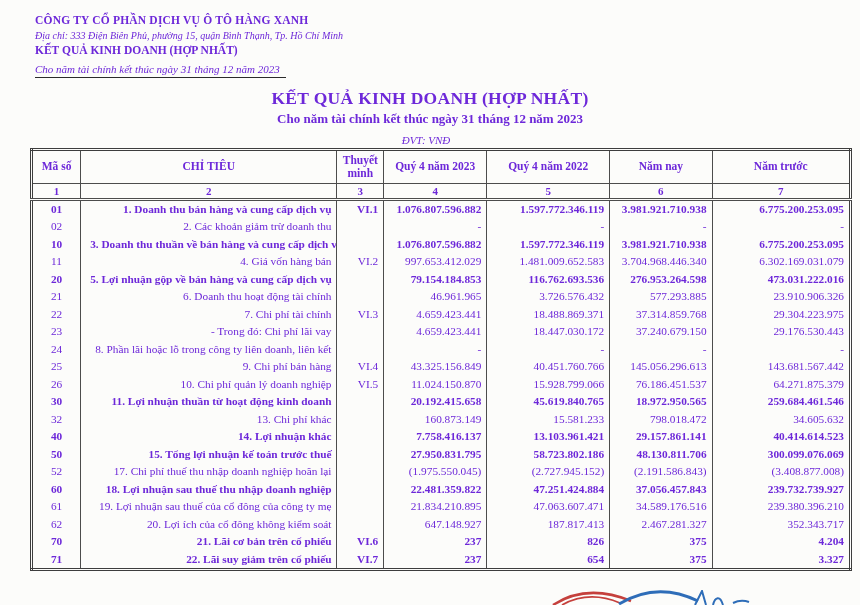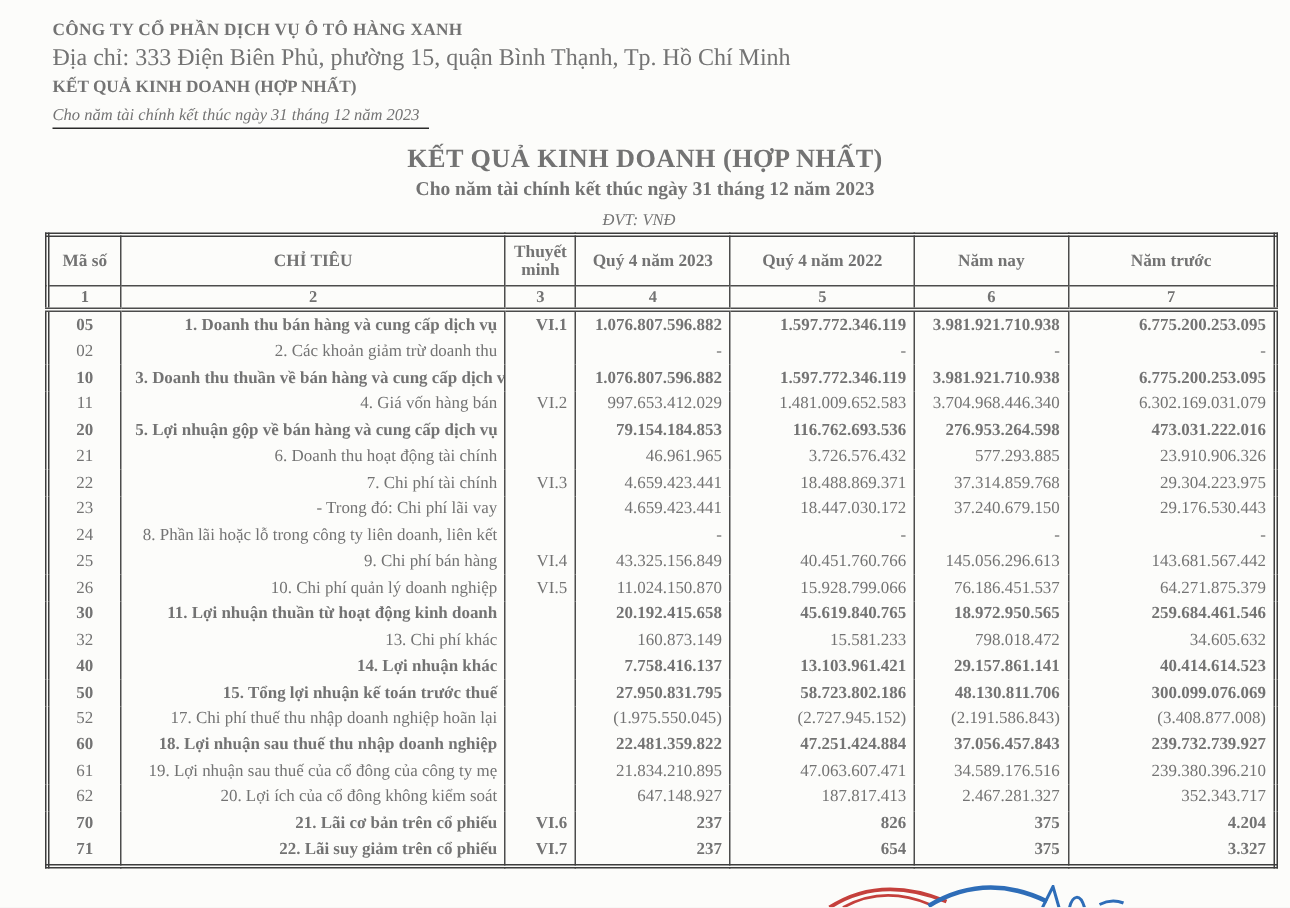--- a/index.html
+++ b/index.html
@@ -3,26 +3,26 @@
 <meta charset="utf-8">
 <style>
   html,body{margin:0;padding:0;}
   body{
     width:860px;height:605px;overflow:hidden;
     background:#e9e9e9;
     font-family:"Liberation Serif","DejaVu Serif",serif;
   }
   .page{
     position:relative;width:860px;height:605px;overflow:hidden;
-    background:#fcfcfa;color:#737373;
+    background:#fcfcfa;color:#6d28d9;
   }
   
   .letterhead{padding:13px 0 0 35px;line-height:1.3;}
   .company{font-weight:bold;font-size:11.5px;letter-spacing:.2px;}
-  .address{font-size:16px;margin-top:1px;}
+  .address{font-style:italic;font-size:10px;margin-top:1px;}
   .report-name{font-weight:bold;font-size:11.5px;margin-top:1px;}
   .period{font-style:italic;font-size:11px;display:inline-block;
           border-bottom:1px solid #2a2a2a;padding:0 6px 1px 0;margin-top:1px;}
   
   .doc-title{text-align:center;font-weight:bold;font-size:17.5px;margin-top:9px;letter-spacing:.3px;}
   .doc-subtitle{text-align:center;font-weight:bold;font-size:13px;margin-top:2px;}
   .unit-row{width:852px;text-align:center;font-style:italic;font-size:11px;margin-top:7px;}
   
   table.report{
     border-collapse:collapse;table-layout:fixed;
@@ -99,21 +99,21 @@
         <td>2</td>
         <td>3</td>
         <td>4</td>
         <td>5</td>
         <td>6</td>
         <td>7</td>
       </tr>
     </thead>
     <tbody>
         <tr class="row-bold">
-          <td class="cell-code">05</td>
+          <td class="cell-code">01</td>
           <td class="cell-label">1.  Doanh thu bán hàng và cung cấp dịch vụ</td>
           <td class="cell-note">VI.1</td>
           <td class="cell-num">1.076.807.596.882</td>
           <td class="cell-num">1.597.772.346.119</td>
           <td class="cell-num">3.981.921.710.938</td>
           <td class="cell-num">6.775.200.253.095</td>
         </tr>
         <tr class="row-normal">
           <td class="cell-code">02</td>
           <td class="cell-label">2.  Các khoản giảm trừ doanh thu</td>

